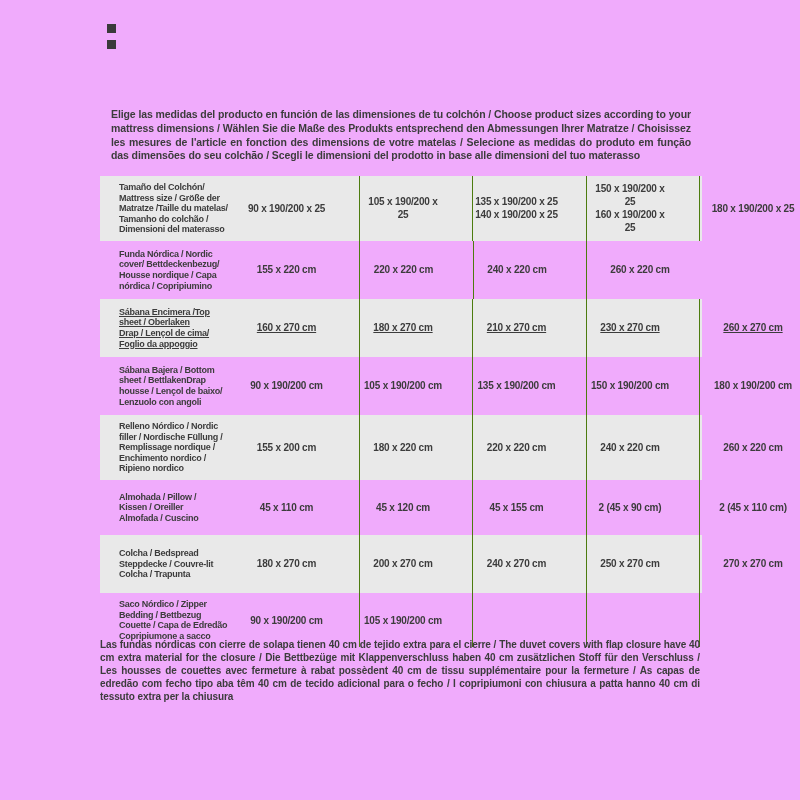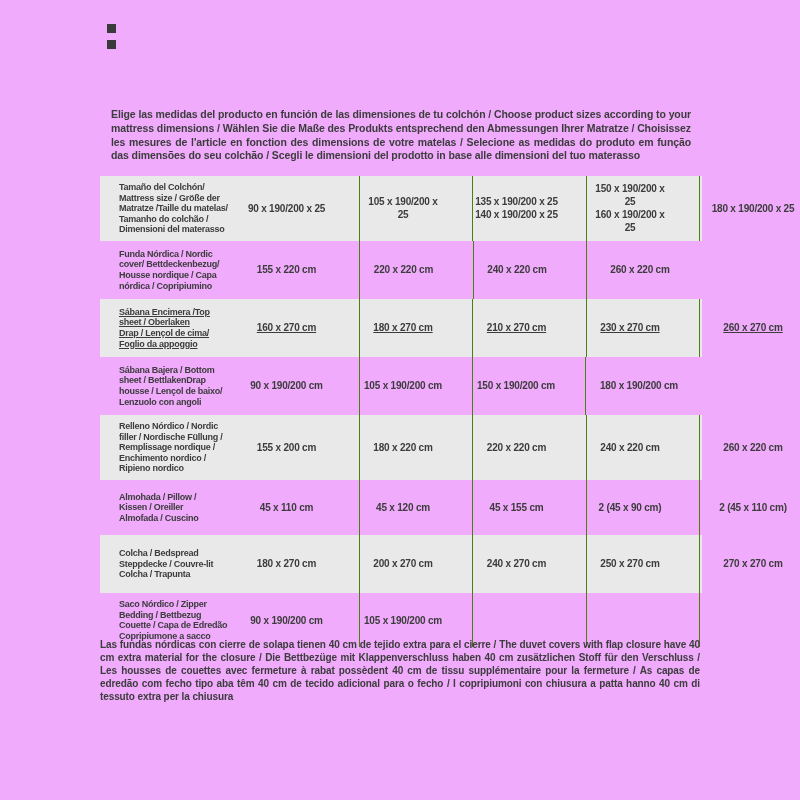--- a/index.html
+++ b/index.html
@@ -118,20 +118,21 @@
       <div class="cell value-cell v5">260 x 270 cm</div>
     </div>
 
     <div class="trow r4">
       <div class="cell label-cell">Sábana Bajera / Bottom
 sheet / BettlakenDrap
 housse / Lençol de baixo/
 Lenzuolo con angoli</div>
       <div class="cell value-cell v1">90 x 190/200 cm</div>
       <div class="cell value-cell v2">105 x 190/200 cm</div>
+      <div class="cell value-cell v3">135 x 190/200 cm</div>
       <div class="cell value-cell v4">150 x 190/200 cm</div>
       <div class="cell value-cell v5">180 x 190/200 cm</div>
     </div>
 
     <div class="trow shaded r5">
       <div class="cell label-cell">Relleno Nórdico / Nordic
 filler / Nordische Füllung /
 Remplissage nordique /
 Enchimento nordico /
 Ripieno nordico</div>

